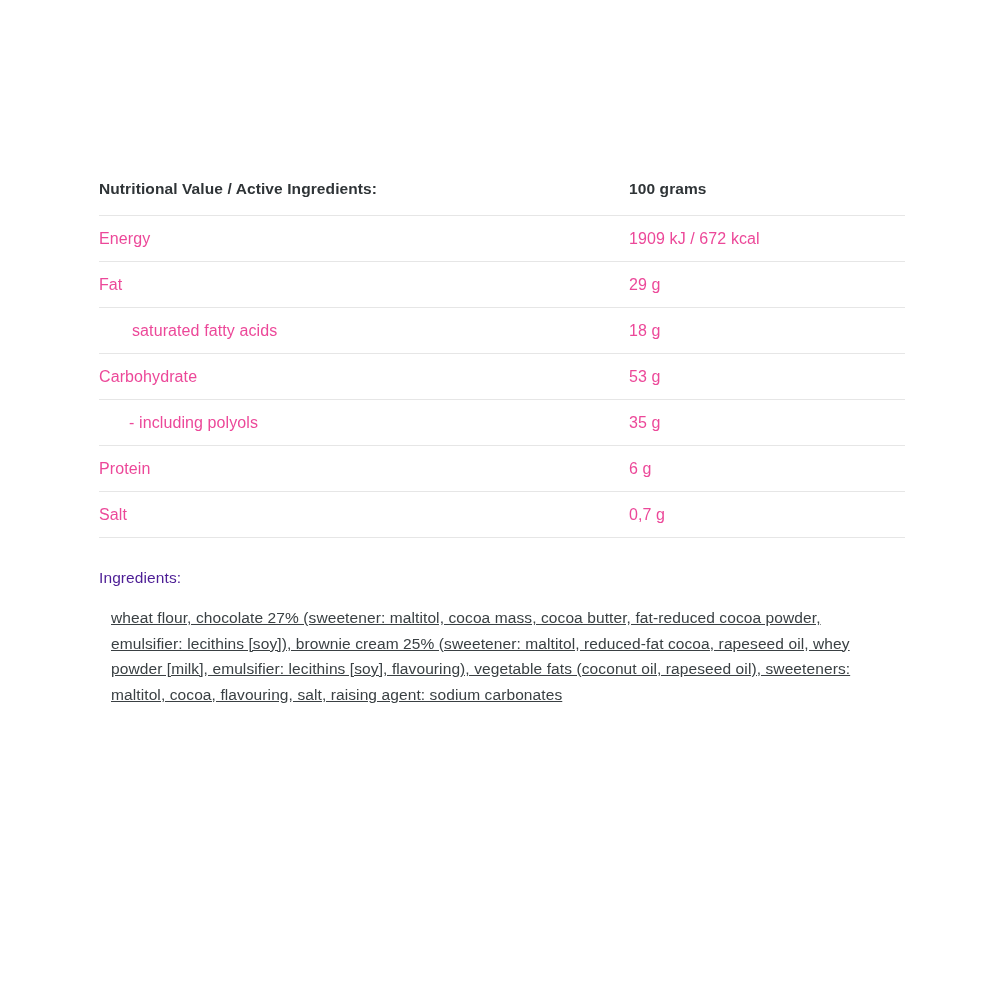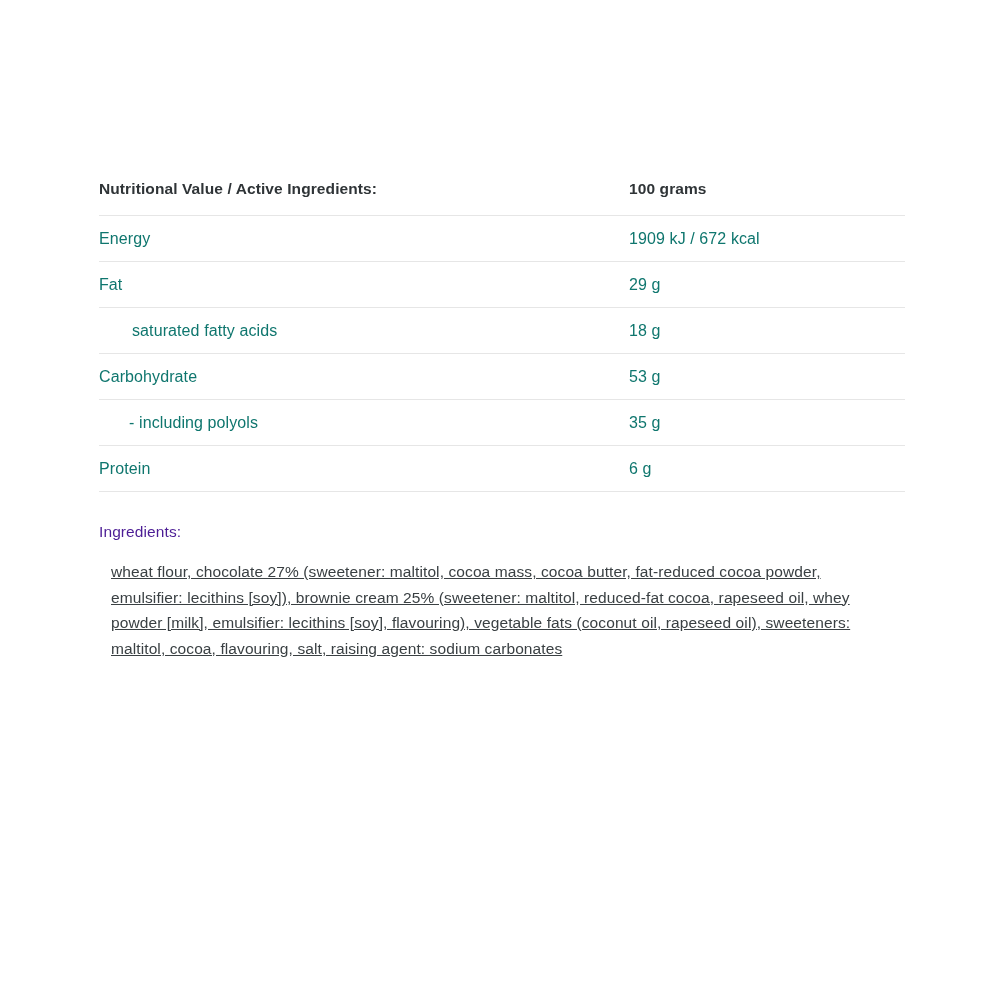--- a/index.html
+++ b/index.html
@@ -46,21 +46,21 @@
     font-size: 15.5px;
     font-weight: bold;
     color: #2f3437;
     padding-bottom: 17px;
     letter-spacing: 0.1px;
   }
 
   .data-row td {
     font-size: 16px;
     font-weight: normal;
-    color: #0f766e;
+    color: #ec4899;
     height: 45px;
     border-top: 1px solid #e6e6e6;
     line-height: 45px;
     letter-spacing: 0.1px;
   }
   .data-row:last-child td {
     border-bottom: 1px solid #e6e6e6;
   }
   .indent-1 { padding-left: 33px !important; }
   .indent-2 { padding-left: 30px !important; }
@@ -121,20 +121,24 @@
           <td>53 g</td>
         </tr>
         <tr class="data-row">
           <td class="indent-2">- including polyols</td>
           <td>35 g</td>
         </tr>
         <tr class="data-row">
           <td>Protein</td>
           <td>6 g</td>
         </tr>
+        <tr class="data-row">
+          <td>Salt</td>
+          <td>0,7 g</td>
+        </tr>
       </tbody>
     </table>
 
     <div class="ingredients-block">
       <p class="ingredients-title">Ingredients:</p>
       <p class="ingredients-body">wheat flour, chocolate 27% (sweetener: maltitol, cocoa mass, cocoa butter, fat-reduced cocoa powder, emulsifier: lecithins [soy]), brownie cream 25% (sweetener: maltitol, reduced-fat cocoa, rapeseed oil, whey powder [milk], emulsifier: lecithins [soy], flavouring), vegetable fats (coconut oil, rapeseed oil), sweeteners: maltitol, cocoa, flavouring, salt, raising agent: sodium carbonates</p>
     </div>
 
   </div>
 </div>

